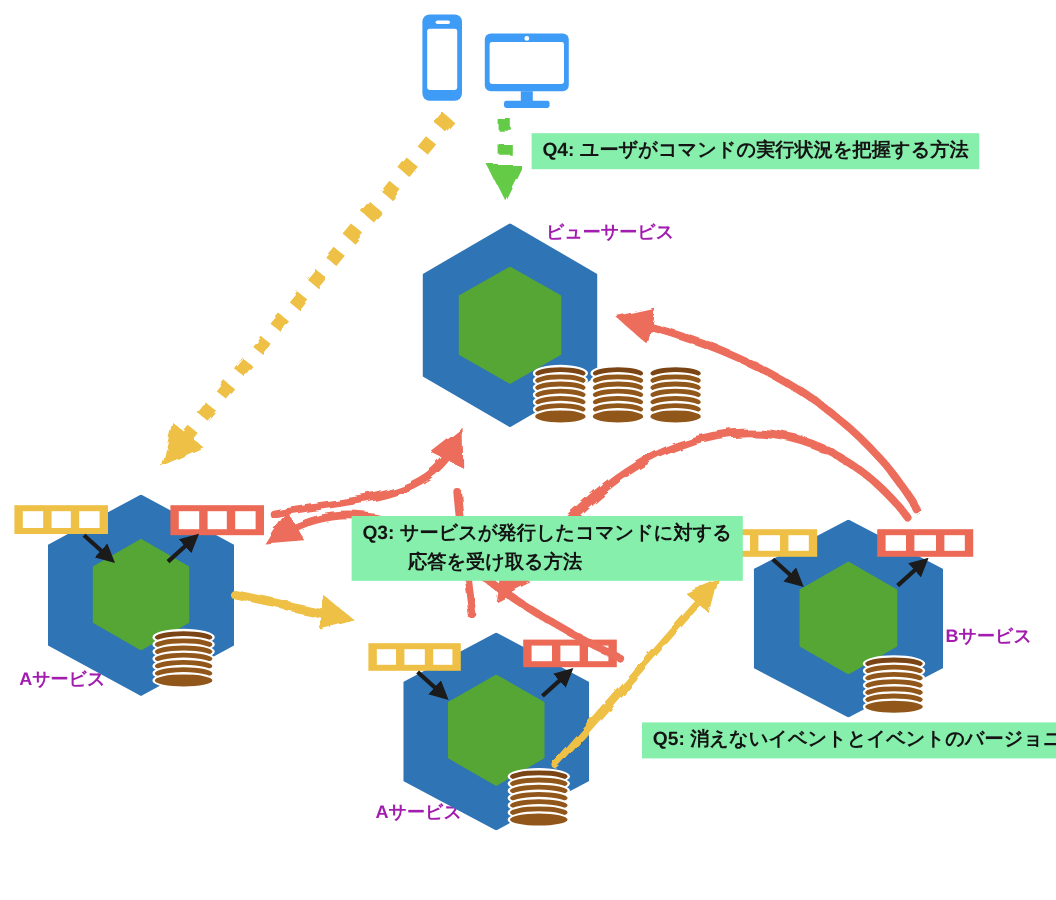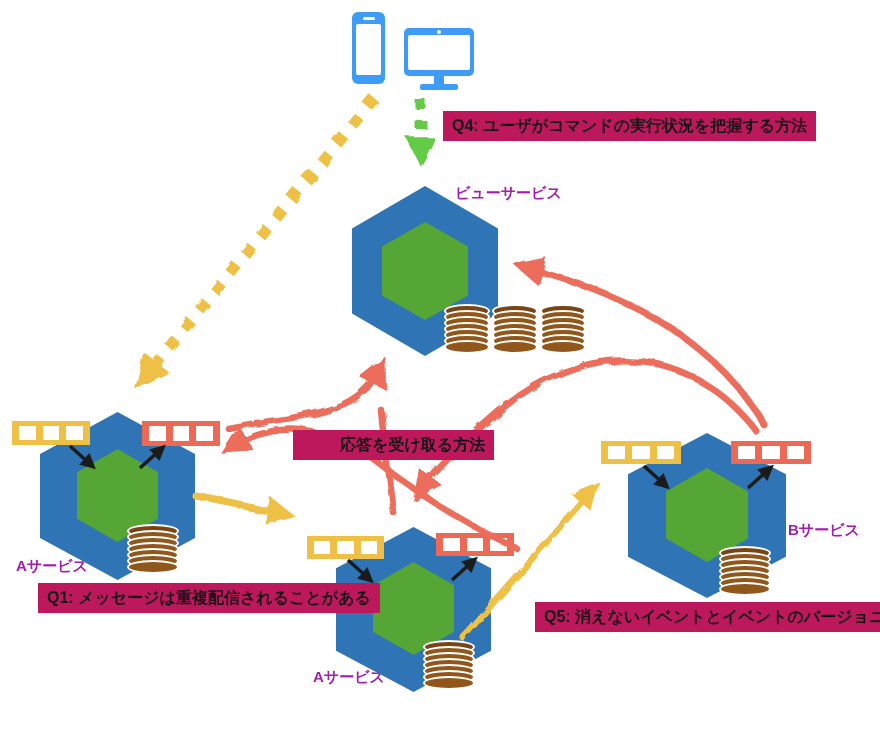--- a/index.html
+++ b/index.html
@@ -23,21 +23,21 @@
   .queue span{flex:1;background:#fff;}
   .queue.yellow{background:#eec045;}
   .queue.red{background:#ec6a55;}
   
   .coins{position:absolute;}
   .coins i{display:block;height:14px;margin-top:-8px;border-radius:50%;
            background:#91571a;border:2px solid #fff;box-sizing:border-box;}
   .coins i:first-child{margin-top:0;background:#7a4414;}
   
   .svc-label{position:absolute;font-weight:bold;font-size:15px;color:#a21caf;white-space:nowrap;}
-  .q{position:absolute;background:#be185d;color:#141414;font-weight:bold;font-size:16px;
+  .q{position:absolute;background:#86efac;color:#141414;font-weight:bold;font-size:16px;
      line-height:24px;padding:3px 9px;white-space:nowrap;z-index:30;}
   .q .l2{display:block;}
   svg.arrows{position:absolute;left:0;top:0;z-index:20;pointer-events:none;}
   .shape{z-index:10;}
 </style>
 </head>
 <body>
 
 <div id="canvas">
 
@@ -195,18 +195,18 @@
       <path d="M 140 468 L 160 450" marker-end="url(#ah-blk)"></path>
       <path d="M 348 560 L 368 578" marker-end="url(#ah-blk)"></path>
       <path d="M 452 580 L 472 562" marker-end="url(#ah-blk)"></path>
       <path d="M 644 466 L 664 484" marker-end="url(#ah-blk)"></path>
       <path d="M 748 488 L 768 470" marker-end="url(#ah-blk)"></path>
     </g>
   </svg>
 
   <div class="q" style="left:443px;top:111px;">Q4: ユーザがコマンドの実行状況を把握する方法</div>
   <div class="q" style="left:293px;top:430px;">
+    <span class="l1">Q3: サービスが発行したコマンドに対する</span>
     <span class="l2" style="padding-left:38px;">応答を受け取る方法</span>
   </div>
-  <div class="q" style="left:38px;top:583px;">Q1: メッセージは重複配信されることがある</div>
   <div class="q" style="left:535px;top:602px;">Q5: 消えないイベントとイベントのバージョニング</div>
 
 </div>
 
 </body></html>

